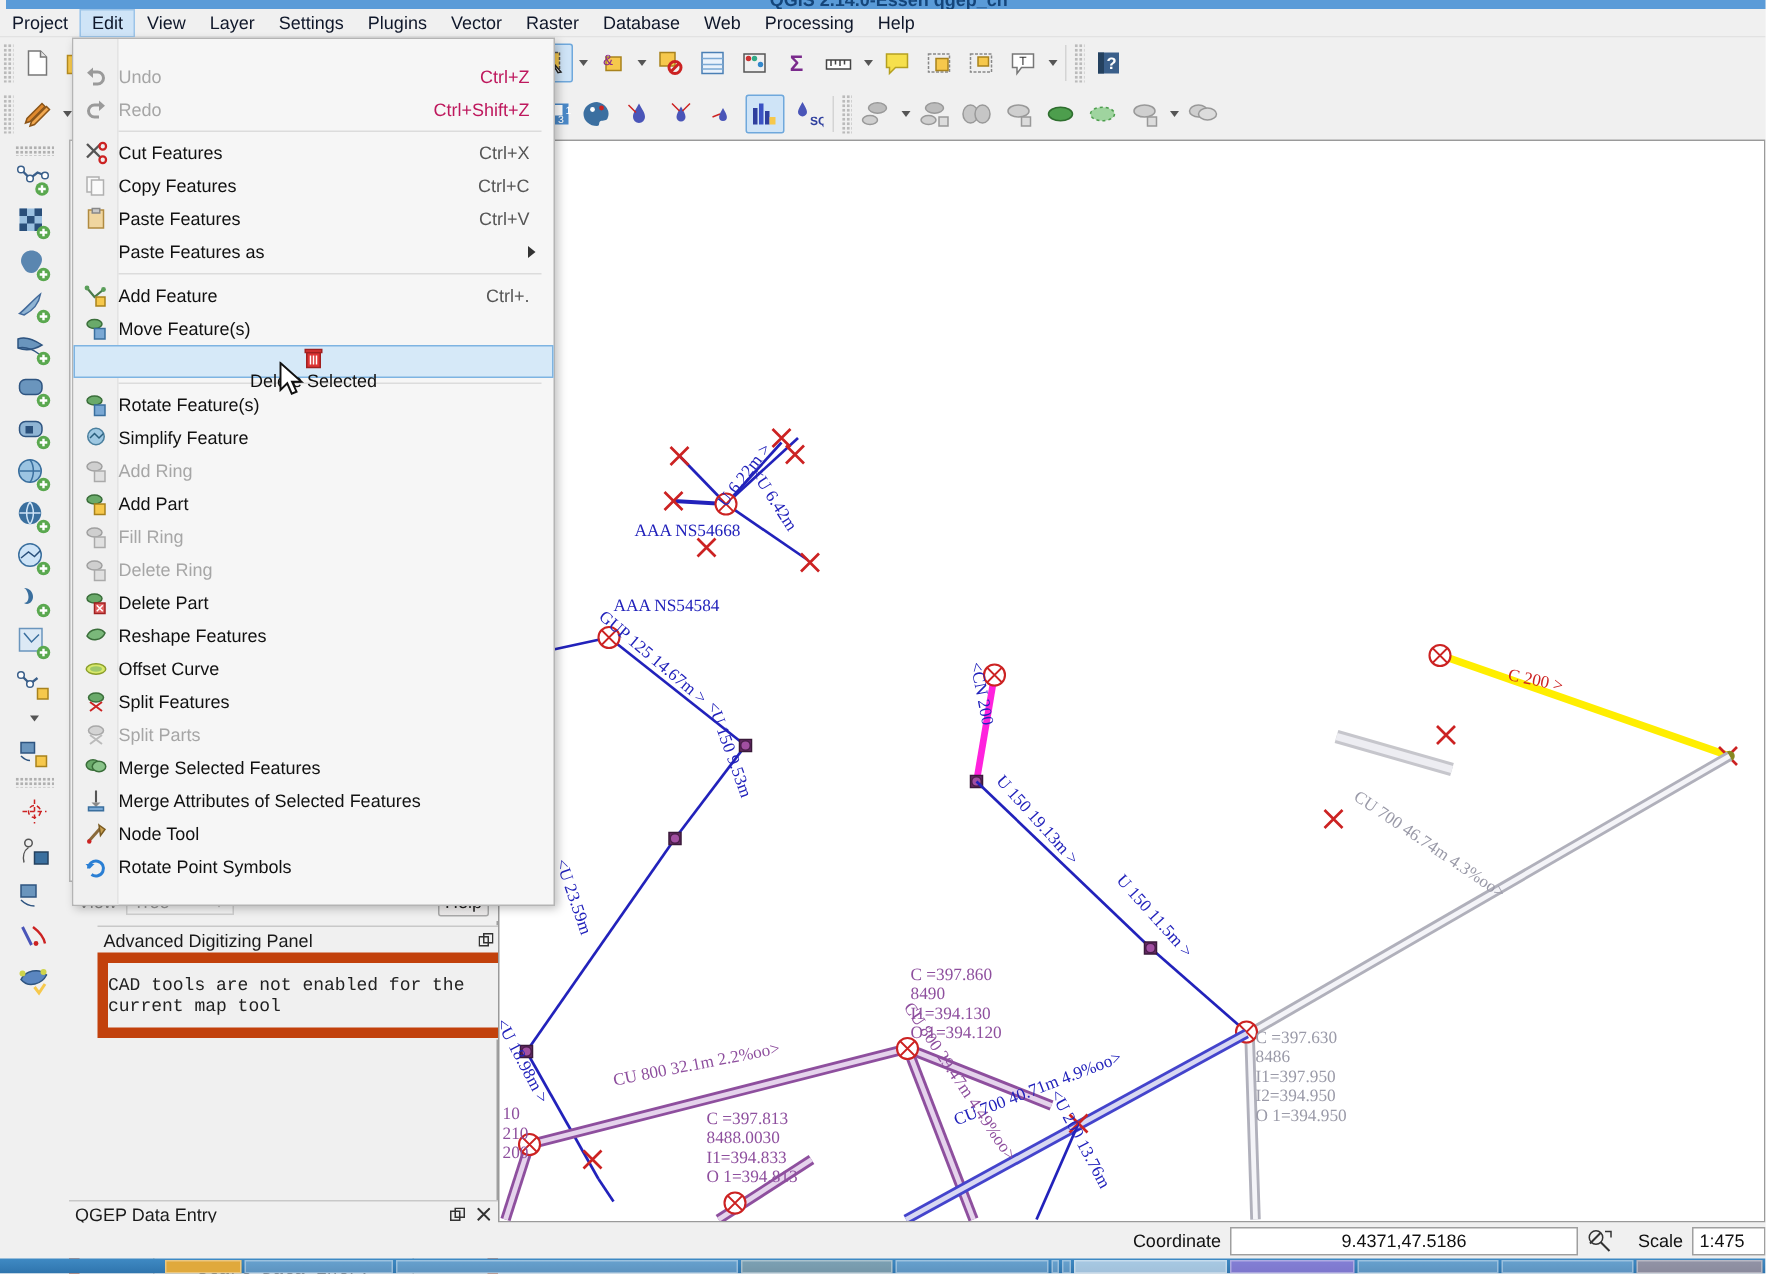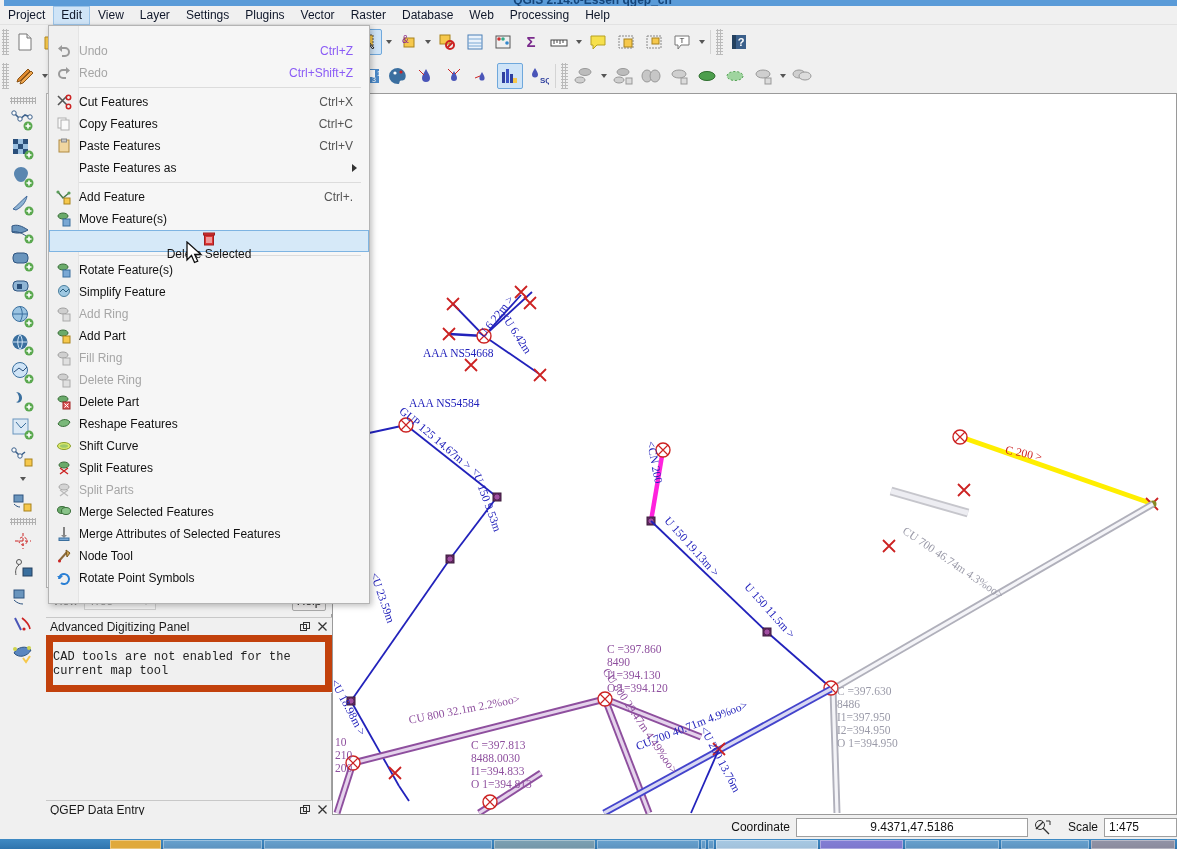--- a/index.html
+++ b/index.html
@@ -120,21 +120,21 @@
     height: 18px; display: flex; align-items: center; padding-left: 4px;
     font-size: 12px; color: #1a1a1a; border-top: 1px solid #c8c8c8;
     background: #f0f0f0;
   }
   .dock-title .dt-text { flex: 1; }
   .dock-btn {
     width: 14px; height: 14px; display: flex; align-items: center;
     justify-content: center; margin-right: 3px; color: #333; font-size: 11px;
   }
   .dock-body { border: 7px solid #c2410c; background: #f0f0f0; font-family: Liberation Mono, monospace; }
-  #adv-dig-panel { top: 524px; height: 76px; }
+  #adv-dig-panel { top: 524px; height: 76px; margin-left: 19px; }
   #adv-dig-panel .dock-body { height: 57px; display: flex; align-items: center; justify-content: center; }
   .cad-msg { font-size: 12px; color: #222; }
   #qgep-panel { top: 707px; height: 103px; }
   #qgep-panel .dock-body { height: 84px; padding: 10px 12px 0 12px; }
   .sde-btn {
     width: 174px; height: 21px; margin: 0 auto 16px auto;
     background: linear-gradient(#fbfbfb, #eeecec); border: 1px solid #a3a3a3;
     border-radius: 2px; font-size: 12px; display: flex;
     align-items: center; justify-content: center; color: #111;
   }
@@ -151,21 +151,21 @@
     position: absolute; left: 0; top: 815px; width: 1177px; height: 24px;
     background: #f0f0f0; display: flex; align-items: center;
   }
   .sb-label { font-size: 12px; color: #111; margin: 0 6px 0 10px; }
   .sb-field {
     height: 19px; background: #fff; border: 1px solid #9f9f9f;
     font-size: 12px; color: #111; display: flex; align-items: center;
     justify-content: center;
   }
   #coord-field { width: 232px; }
-  #scale-field { width: 73px; padding-left: 4px; justify-content: flex-start; }
+  #scale-field { width: 49px; padding-left: 4px; justify-content: flex-start; }
   .sb-icon { width: 22px; height: 20px; display: flex; align-items: center; justify-content: center; margin: 0 4px; }
 
   
   #taskbar {
     position: absolute; left: 0; top: 839px; width: 1177px; height: 10px;
     background: linear-gradient(#3f8ac4, #2f74ad); display: flex; align-items: center;
   }
   .task-chip {
     height: 9px; background: rgba(255,255,255,.22); border: 1px solid rgba(255,255,255,.35);
     margin-right: 2px;
@@ -184,21 +184,21 @@
   .mi.disabled { color: #a6a6a6; }
   .mi.sel {
     background: #d6e9f8; border: 1px solid #7eb4e2; height: 22px; flex-direction: column;
   }
   .mi-icon {
     width: 30px; min-width: 30px; height: 20px; display: flex;
     align-items: center; justify-content: center;
   }
   .mi-label { flex: 1; }
   .mi-short { color: #555; padding-right: 16px; font-size: 12px; }
-  .mi.disabled .mi-short { color: #8b5cf6; }
+  .mi.disabled .mi-short { color: #be185d; }
   .mi-sub::after {
     content: ""; position: absolute; right: 12px; top: 7px;
     border-top: 4px solid transparent; border-bottom: 4px solid transparent;
     border-left: 5px solid #333;
   }
   .mi-divider { height: 1px; background: #dcdcdc; margin: 3px 8px 3px 30px; }
   .mi-gutter {
     position: absolute; left: 0; top: 0; width: 30px; height: 100%;
     background: #f0f0f0; border-right: 1px solid #e4e4e4; z-index: -1;
   }
@@ -1105,21 +1105,21 @@
       <span class="mi-label">Reshape Features</span>
       <span class="mi-short"></span>
     </div>
     <div class="mi">
       <span class="mi-icon">
         <svg width="16" height="16" viewBox="0 0 16 16">
           <ellipse cx="8" cy="8" rx="6.5" ry="3.5" fill="#d8e86a" stroke="#8a9e2a"></ellipse>
           <ellipse cx="8" cy="8" rx="4" ry="1.8" fill="#9ec86a"></ellipse>
         </svg>
       </span>
-      <span class="mi-label">Shift Curve</span>
+      <span class="mi-label">Offset Curve</span>
       <span class="mi-short"></span>
     </div>
     <div class="mi">
       <span class="mi-icon">
         <svg width="16" height="16" viewBox="0 0 16 16">
           <ellipse cx="8" cy="5" rx="5" ry="3" fill="#6aaa6a" stroke="#3a6e3a"></ellipse>
           <path d="M4 8l8 6M12 8l-8 6" stroke="#c22" stroke-width="1.3"></path>
         </svg>
       </span>
       <span class="mi-label">Split Features</span>

